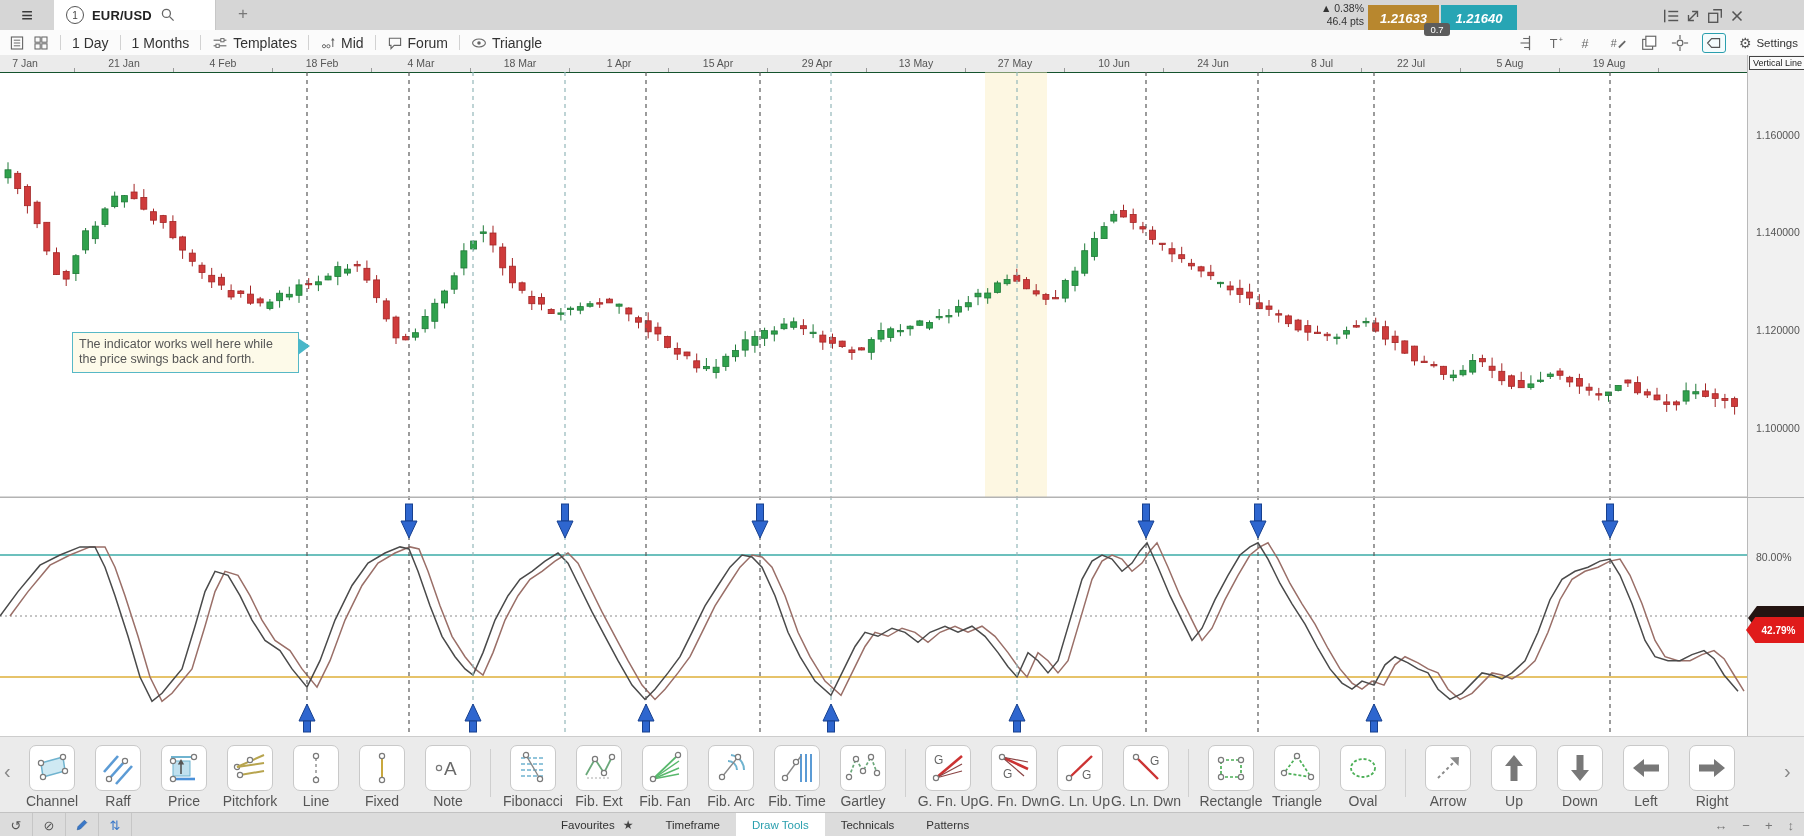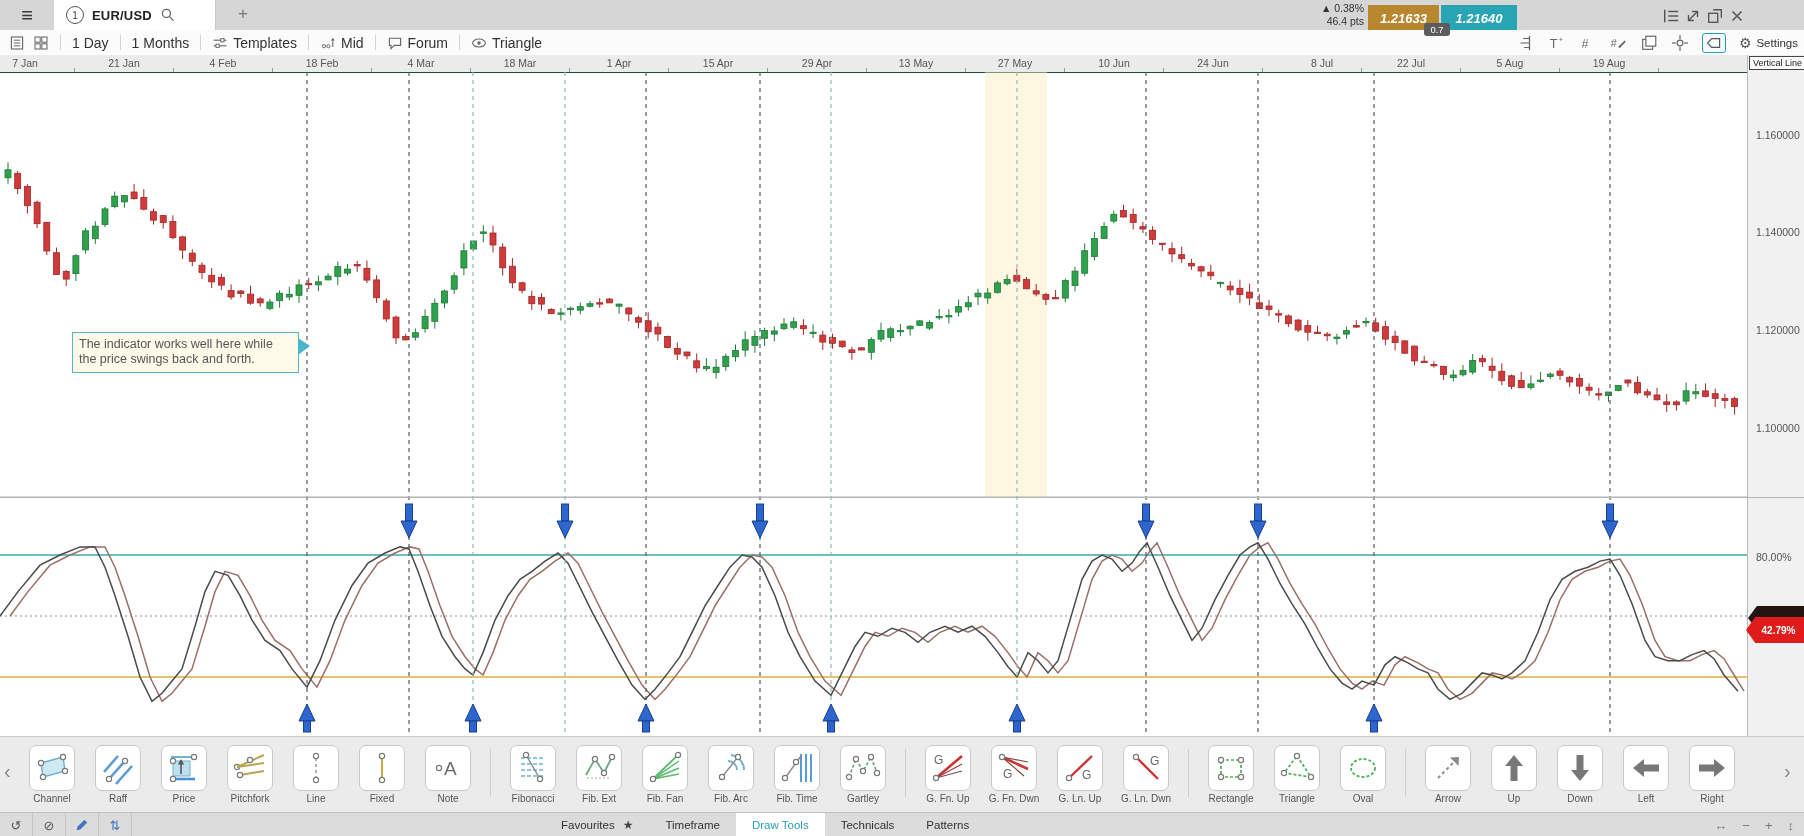--- a/index.html
+++ b/index.html
@@ -55,21 +55,21 @@
            font-size:12.5px;color:#555;padding:4px 6px;line-height:1.23;}
   #tooltip:after{content:"";position:absolute;right:-12px;top:5px;width:0;height:0;
                  border-left:12px solid #49b7c9;border-top:8px solid transparent;border-bottom:9px solid transparent;}
   
   #drawbar{left:0;top:736px;width:1804px;height:76px;background:#ebebeb;border-top:1px solid #cdcdcd;
            display:flex;align-items:flex-start;}
   #tools-row{display:flex;align-items:flex-start;padding-left:19px;}
   .tool-cell{width:66px;display:flex;flex-direction:column;align-items:center;}
   .tool-btn{margin-top:8px;width:46px;height:46px;background:#fff;border:1px solid #c9c9c9;border-radius:7px;
             display:flex;align-items:center;justify-content:center;box-sizing:border-box;}
-  .tool-label{margin-top:2px;font-size:10px;color:#555;white-space:nowrap;}
+  .tool-label{margin-top:2px;font-size:14px;color:#555;white-space:nowrap;}
   .tool-sep{width:1px;height:48px;background:#cfcfcf;margin:12px 9px 0 9px;}
   .scroll-chev{position:absolute;top:760px;font-size:20px;color:#888;z-index:2;}
   
   #tabbar{left:0;top:812px;width:1804px;height:24px;background:#dcdcdc;border-top:1px solid #c2c2c2;}
   #tab-icons{position:absolute;left:0;top:0;height:24px;display:flex;align-items:center;}
   .tbi{width:33px;height:24px;display:flex;align-items:center;justify-content:center;font-size:13px;color:#555;
        border-right:1px solid #c6c6c6;box-sizing:border-box;}
   .tbi.blue{color:#3a78c9;}
   #tabs{position:absolute;left:545px;top:0;height:24px;display:flex;}
   .tab{height:24px;display:flex;align-items:center;padding:0 16px;font-size:11.5px;color:#333;gap:8px;}

